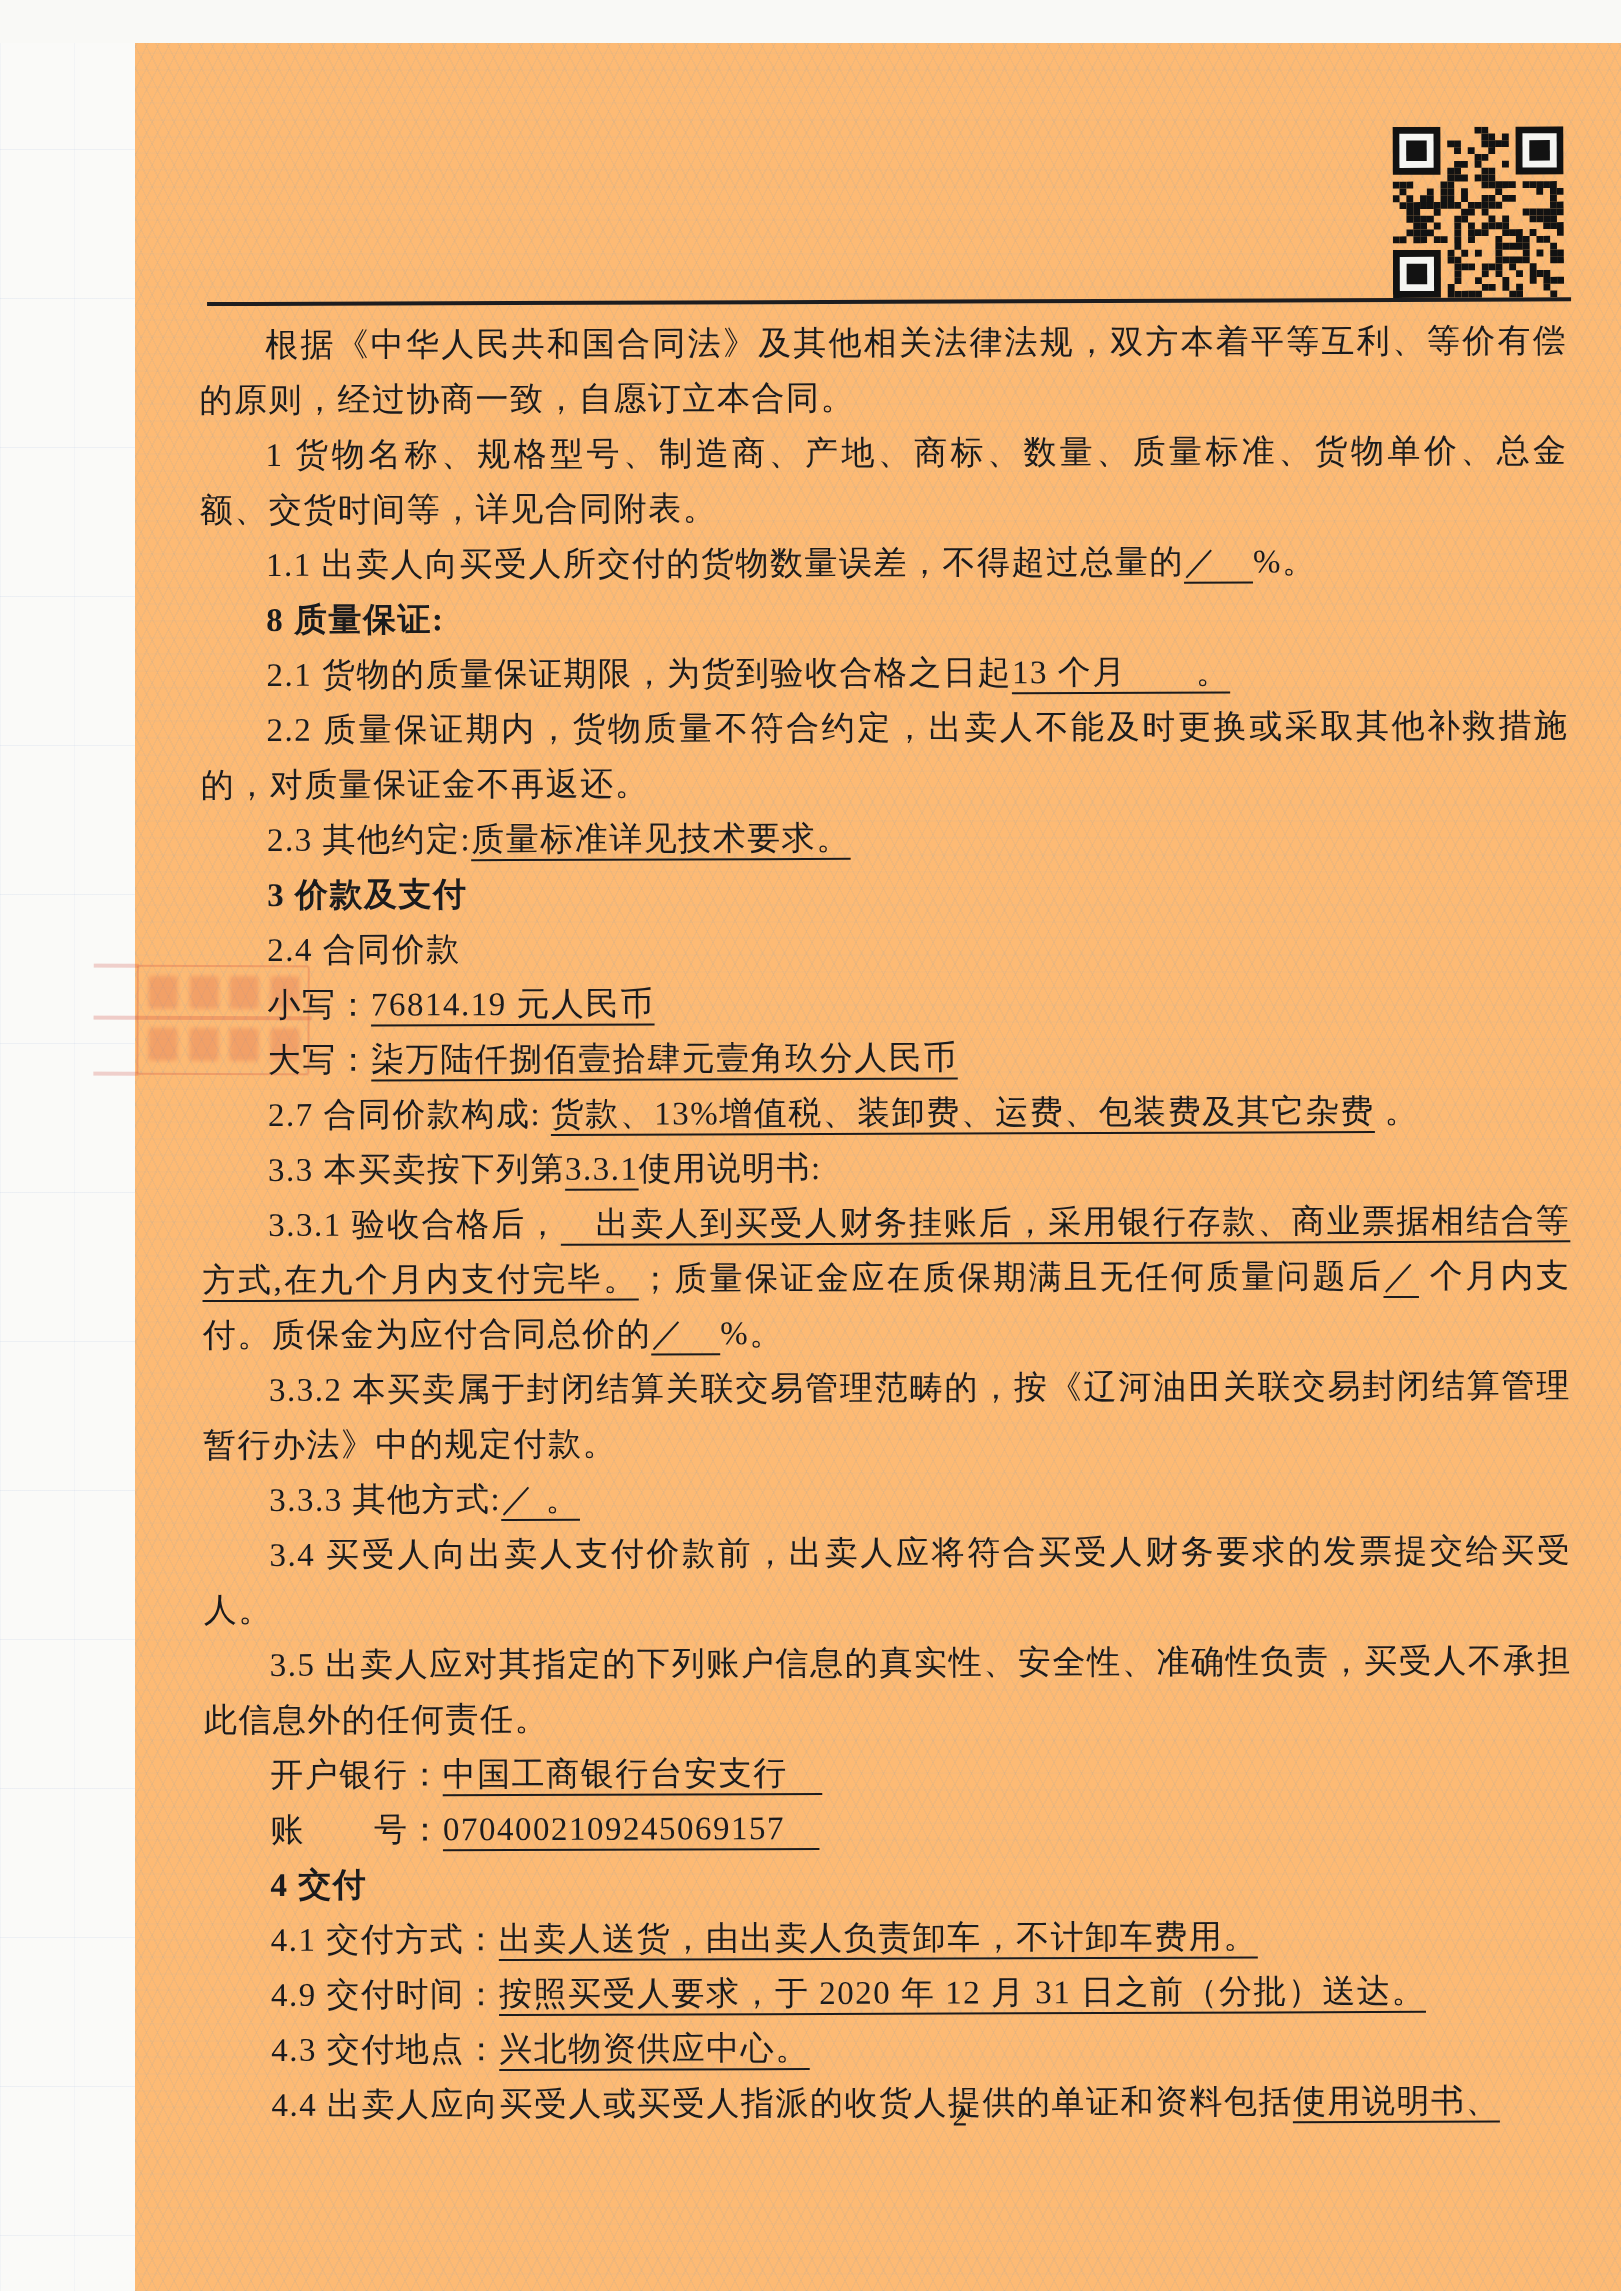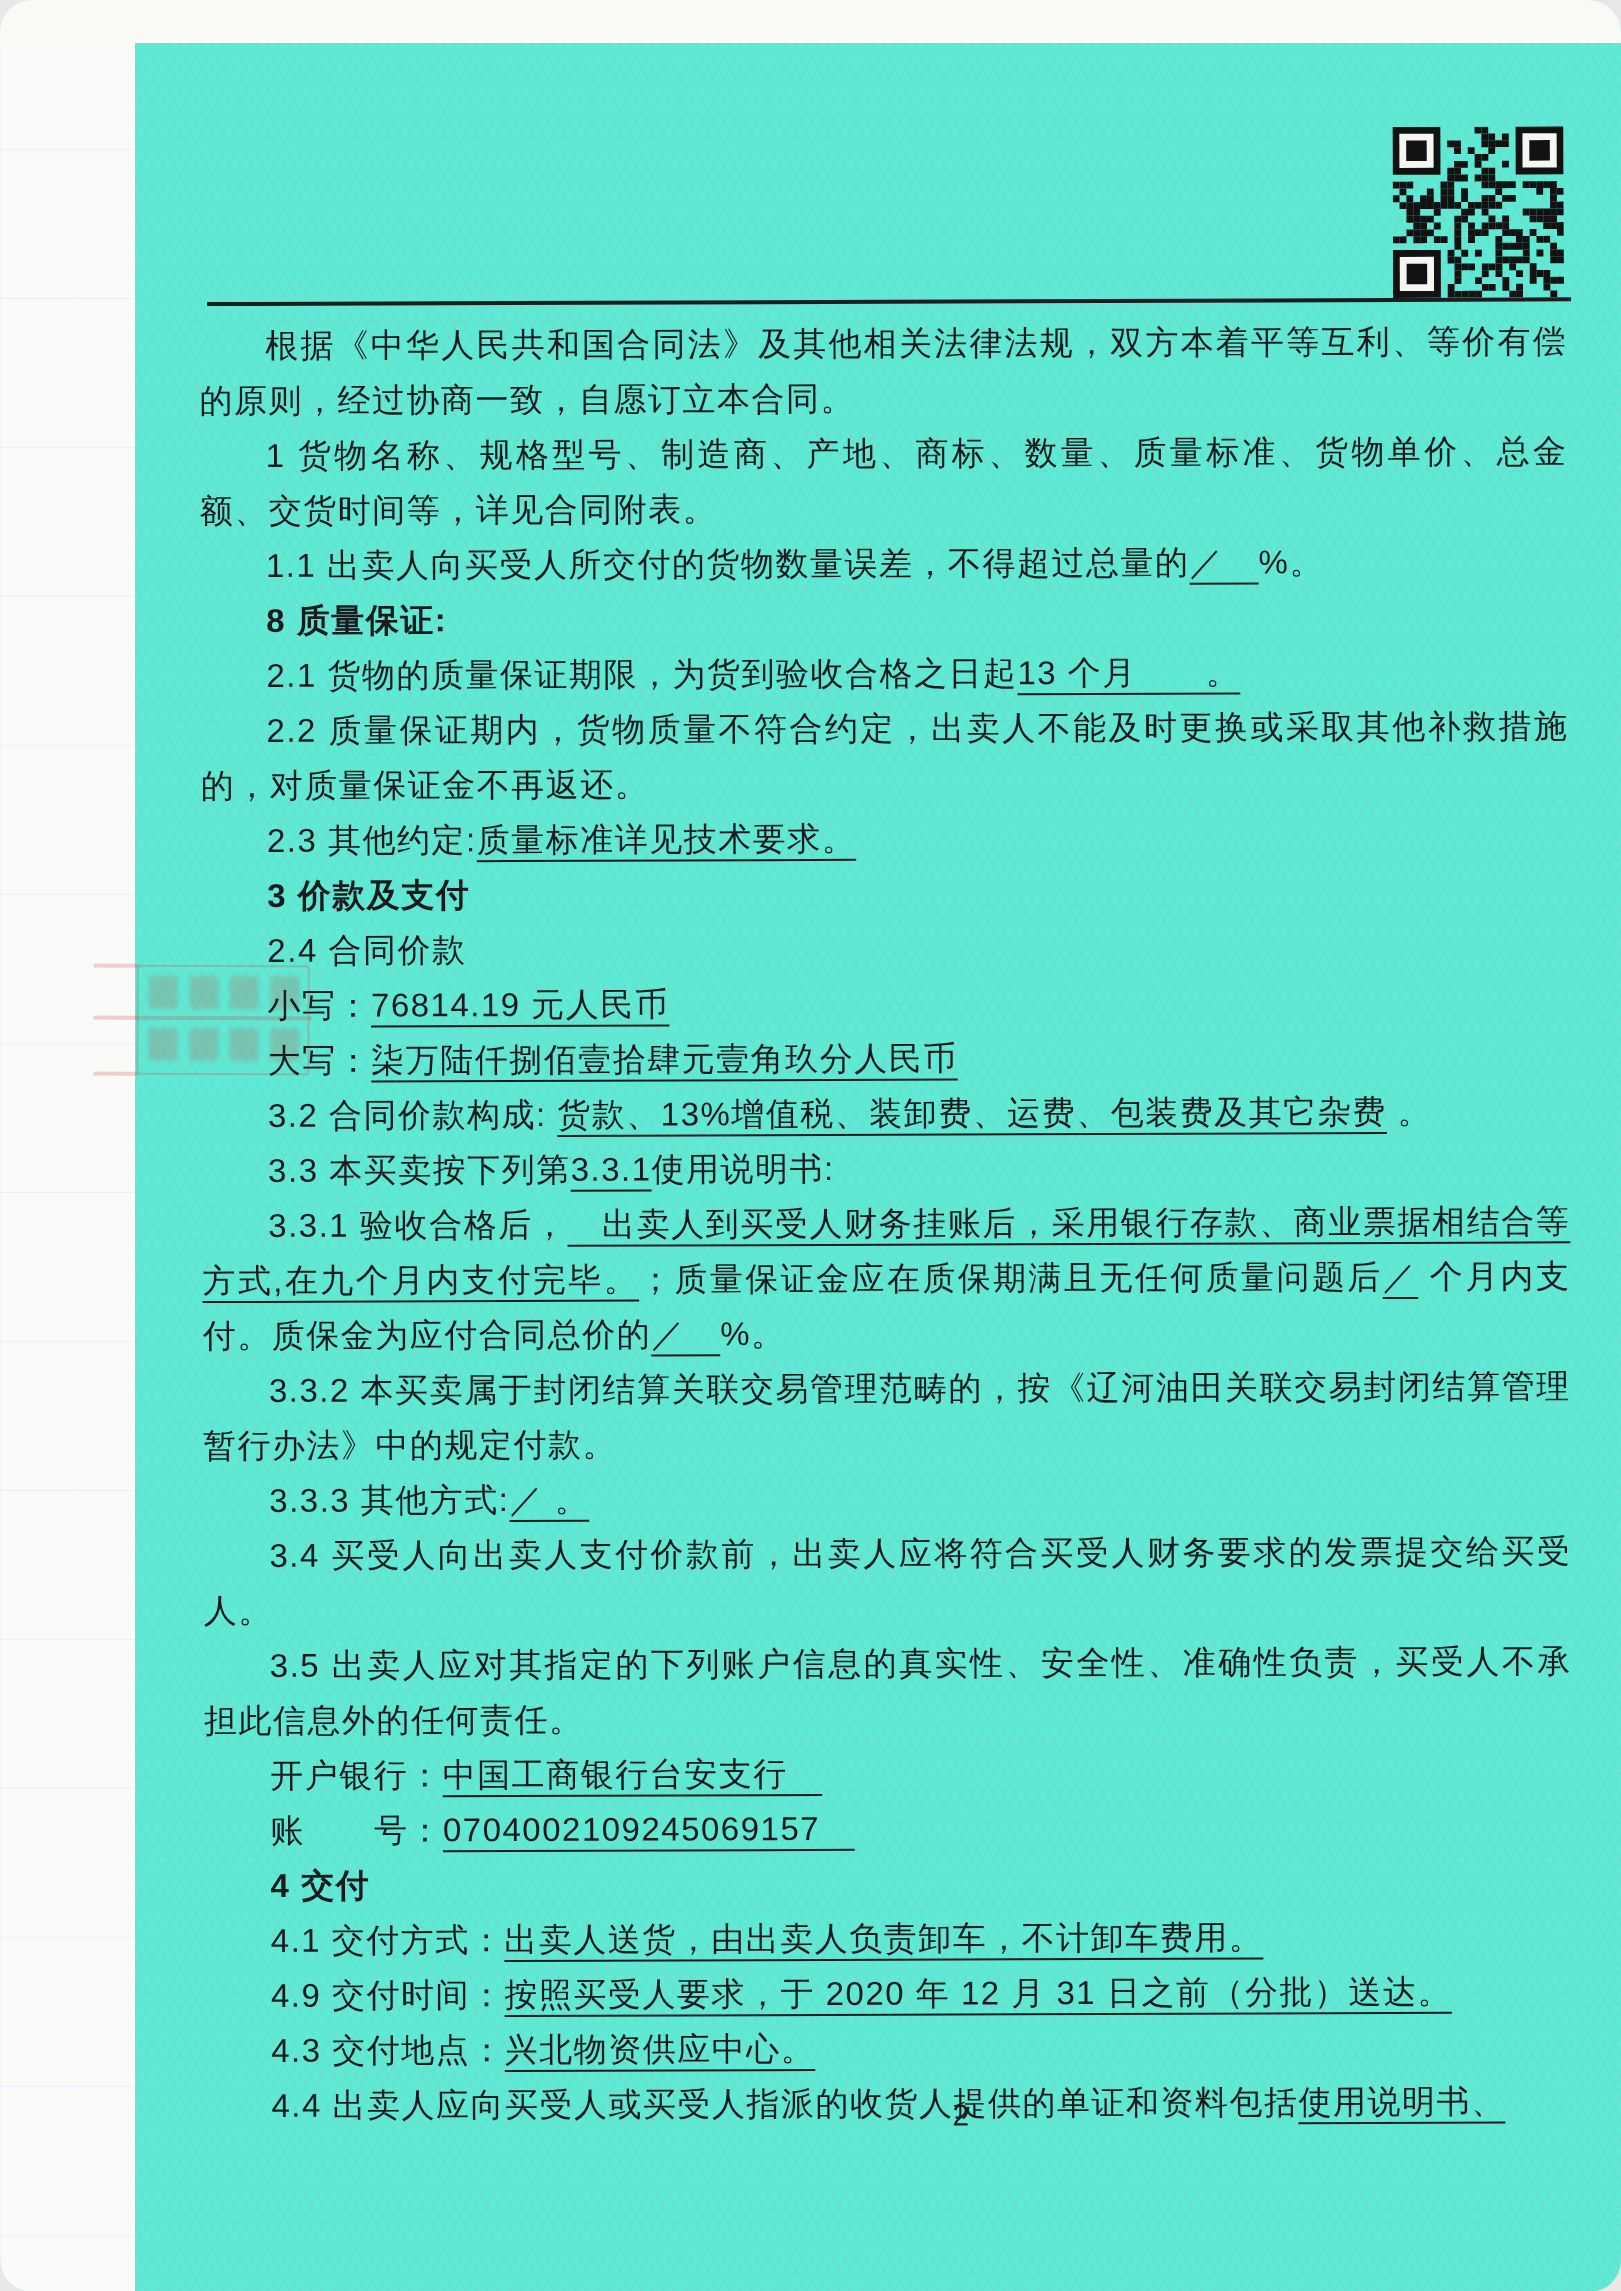--- a/index.html
+++ b/index.html
@@ -1,17 +1,17 @@
 <!DOCTYPE html>
 <html><head>
 <meta charset="utf-8">
 <style>
   html,body{margin:0;padding:0;background:#e8e8e6;}
-  .page{position:relative;width:1621px;height:2292px;background:#5eead4;overflow:hidden;
-        font-family:Liberation Sans, sans-serif;color:#1b1b1d;border-radius:32px;}
+  .page{position:relative;width:1621px;height:2292px;background:#fdba74;overflow:hidden;
+        font-family:Liberation Serif, serif;color:#1b1b1d;}
   .margin-strip{position:absolute;left:0;top:0;bottom:0;width:135px;
         background:
           repeating-linear-gradient(180deg, rgba(120,150,205,.10) 0 1px, transparent 1px 149px),
           repeating-linear-gradient(90deg, rgba(120,150,205,.06) 0 1px, transparent 1px 74px),
           #fafaf8;}
   .top-strip{position:absolute;left:0;top:0;right:0;height:43px;background:#f9f9f6;}
   .texture{position:absolute;left:135px;top:43px;right:0;bottom:0;
         background:
           repeating-linear-gradient(63deg, rgba(139,158,170,.10) 0 1.5px, transparent 1.5px 9.8px),
           repeating-linear-gradient(-63deg, rgba(139,158,170,.10) 0 1.5px, transparent 1.5px 9.8px),
@@ -298,21 +298,21 @@
       <p class="para"><span>2.3 其他约定:</span><span class="u">质量标准详见技术要求。</span></p>
 
       <p class="para bold"><span>3 价款及支付</span></p>
 
       <p class="para"><span>2.4 合同价款</span></p>
 
       <p class="para"><span>小写：</span><span class="u">76814.19 元人民币</span></p>
 
       <p class="para"><span>大写：</span><span class="u">柒万陆仟捌佰壹拾肆元壹角玖分人民币</span></p>
 
-      <p class="para"><span>3.2 合同价款构成: </span><span class="u">货款、13%增值税、装卸费、运费、包装费及其它杂费</span><span> 。</span></p>
+      <p class="para"><span>2.7 合同价款构成: </span><span class="u">货款、13%增值税、装卸费、运费、包装费及其它杂费</span><span> 。</span></p>
 
       <p class="para"><span>3.3 本买卖按下列第</span><span class="u">3.3.1</span><span>使用说明书:</span></p>
 
       <p class="para"><span>3.3.1 验收合格后，</span><span class="u">　出卖人到买受人财务挂账后，采用银行存款、商业票据相结合等方式,在九个月内支付完毕。</span><span>；质量保证金应在质保期满且无任何质量问题后</span><span class="u">／</span><span> 个月内支付。质保金为应付合同总价的</span><span class="u">／　</span><span>%。</span></p>
 
       <p class="para"><span>3.3.2 本买卖属于封闭结算关联交易管理范畴的，按《辽河油田关联交易封闭结算管理暂行办法》中的规定付款。</span></p>
 
       <p class="para"><span>3.3.3 其他方式:</span><span class="u">／ 。</span></p>
 
       <p class="para"><span>3.4 买受人向出卖人支付价款前，出卖人应将符合买受人财务要求的发票提交给买受人。</span></p>

